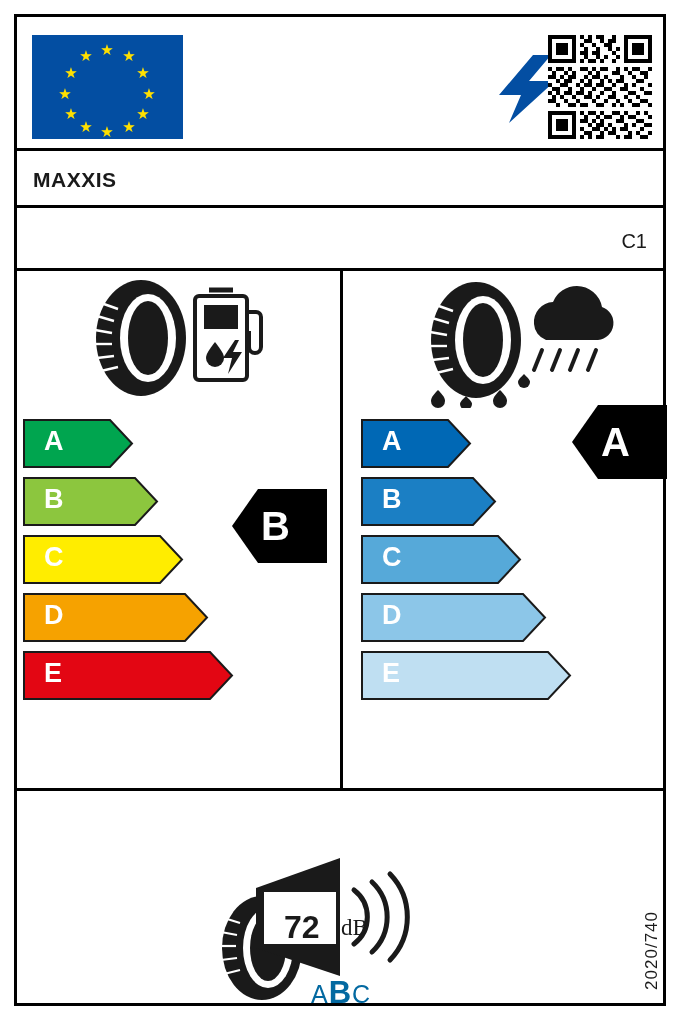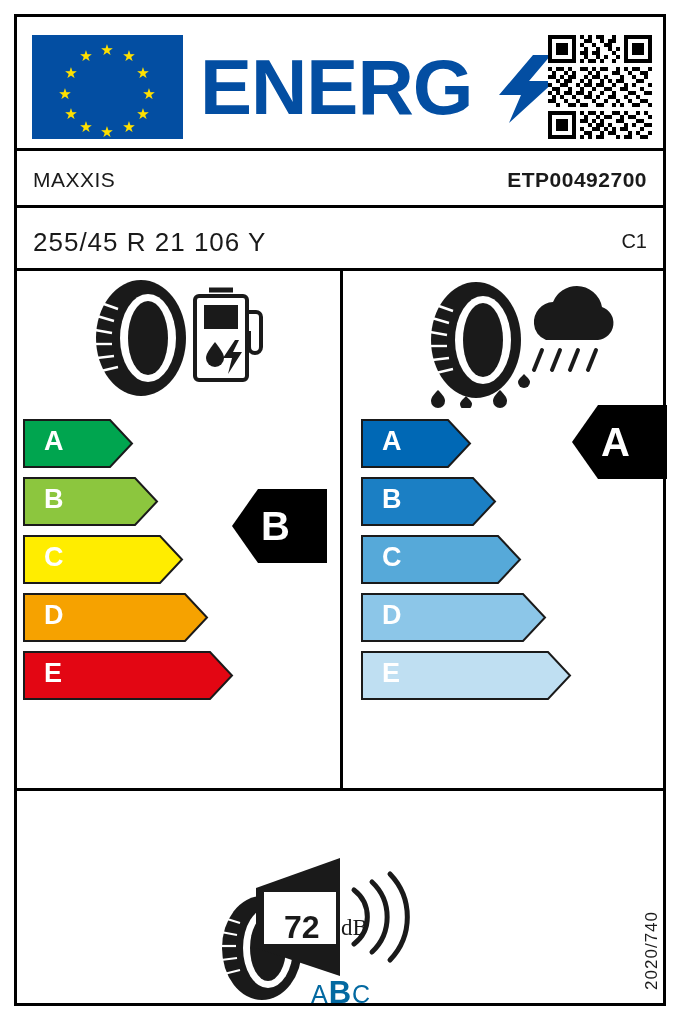--- a/index.html
+++ b/index.html
@@ -82,21 +82,21 @@
     left: 17px;
     height: 0;
     border-top: 3px solid #000;
     width: 646px;
   }
   .brand {
     position: absolute;
     left: 33px;
     top: 168px;
     font-size: 21px;
-    font-weight: normal;
+    font-weight: bold;
     letter-spacing: 0.5px;
     color: #1a1a1a;
   }
   .sku {
     position: absolute;
     right: 33px;
     top: 168px;
     font-size: 21px;
     font-weight: bold;
     letter-spacing: 0.5px;
@@ -236,21 +236,20 @@
       <div class="star" style="left:104px; top:72px;">★</div>
       <div class="star" style="left:90px;  top:85px;">★</div>
       <div class="star" style="left:68px;  top:90px;">★</div>
       <div class="star" style="left:47px;  top:85px;">★</div>
       <div class="star" style="left:32px;  top:72px;">★</div>
       <div class="star" style="left:26px;  top:52px;">★</div>
       <div class="star" style="left:32px;  top:31px;">★</div>
       <div class="star" style="left:47px;  top:14px;">★</div>
     </div>
 
-    <div class="energ-text">ENERG</div>
 
     <div class="bolt">
       <svg width="60" height="68" viewBox="0 0 60 68">
         <polygon points="34,0 0,40 22,40 10,68 56,26 30,26 52,0" fill="#034ea2"></polygon>
       </svg>
     </div>
 
     <div class="qr">
       <svg width="104" height="104" viewBox="0 0 26 26" shape-rendering="crispEdges">
         <rect width="26" height="26" fill="#ffffff"></rect>
@@ -425,22 +424,20 @@
       </svg>
     </div>
   </div>
 
   <div class="hline" style="top:148px;"></div>
   <div class="hline" style="top:205px;"></div>
   <div class="hline" style="top:268px;"></div>
   <div class="hline" style="top:788px;"></div>
 
   <div class="brand">MAXXIS</div>
-  <div class="sku">ETP00492700</div>
-  <div class="tiresize">255/45 R 21 106 Y</div>
   <div class="loadclass">C1</div>
 
   <div class="vline"></div>
 
   <div class="pictogram" style="left:85px; top:278px; width:180px; height:120px;">
     <svg width="180" height="120" viewBox="0 0 180 120">
 
       <g>
         <ellipse cx="56" cy="60" rx="45" ry="58" fill="#1a1a1a"></ellipse>
         <ellipse cx="63" cy="60" rx="28" ry="44" fill="#ffffff"></ellipse>

